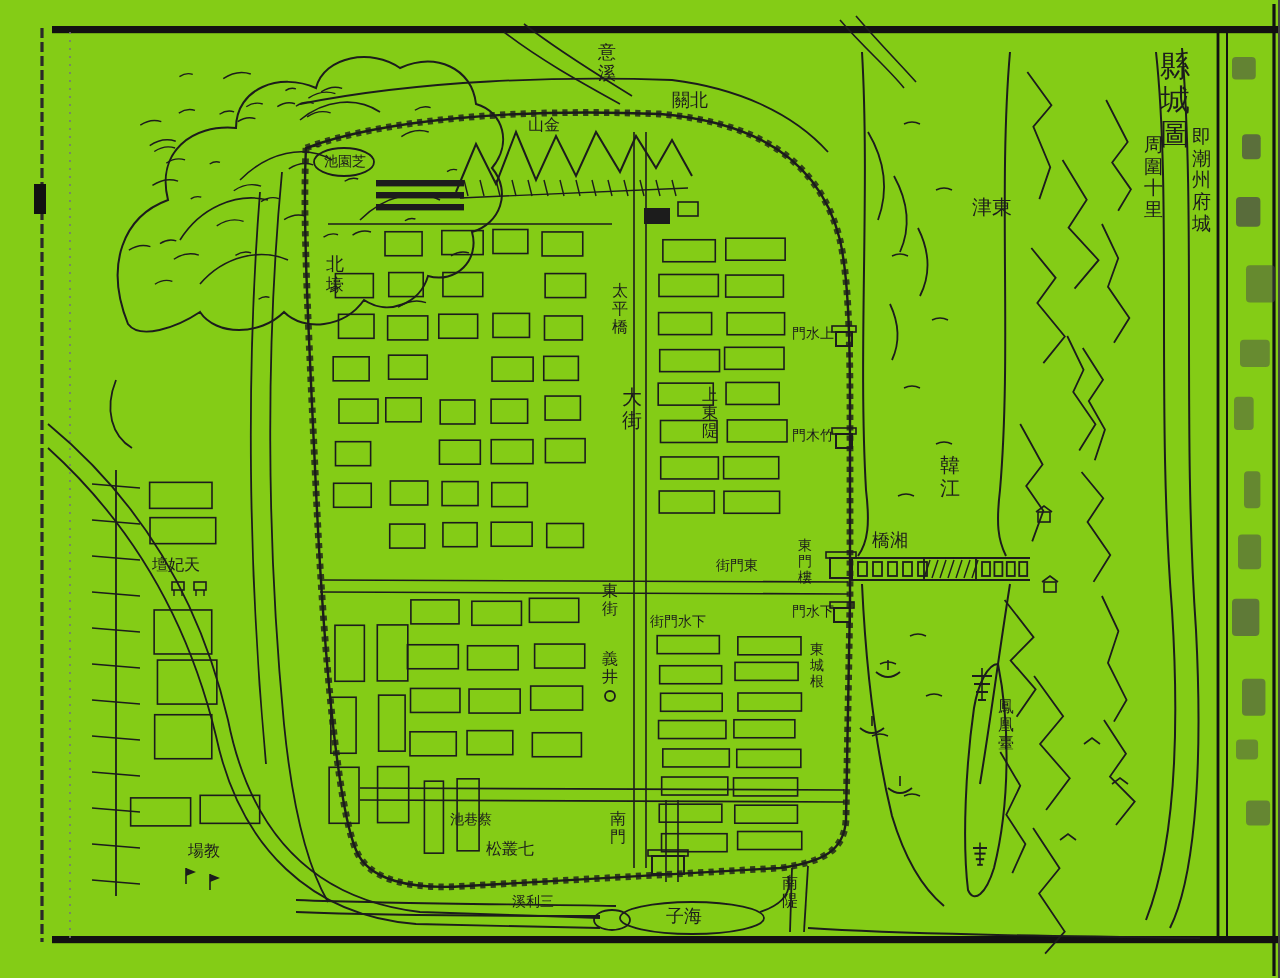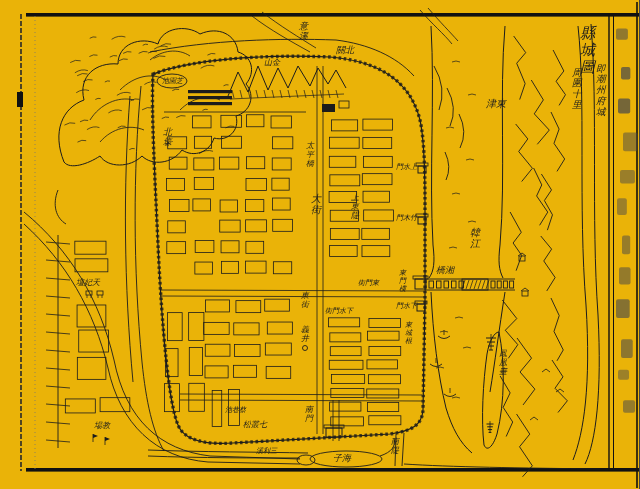--- a/index.html
+++ b/index.html
@@ -1,17 +1,17 @@
 <!DOCTYPE html>
 <html><head>
 <meta charset="utf-8">
 <style>
   html,body{margin:0;padding:0;background:#e8e6e0;}
-  .page{position:relative;width:640px;height:489px;background:#eab308;overflow:hidden;
-        font-family:"DejaVu Sans",sans-serif;font-style:italic;}
+  .page{position:relative;width:640px;height:489px;background:#84cc16;overflow:hidden;
+        font-family:"DejaVu Sans",sans-serif;}
   svg{position:absolute;inset:0;}
   svg text{font-family:"DejaVu Sans",sans-serif;fill:#1c1c1c;}
   .ink{stroke:#1c1c1c;fill:none;}
 </style>
 </head>
 <body>
 
 <div class="page">
 <svg id="map-svg" viewBox="0 0 640 489" width="640" height="489">
 

